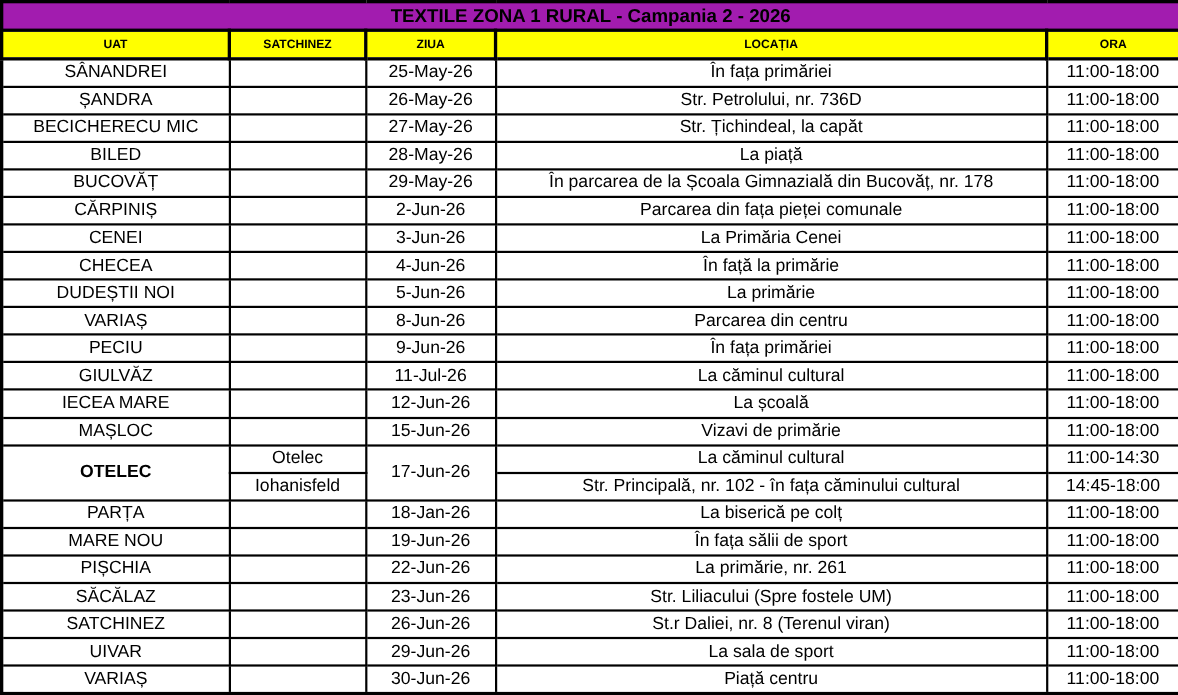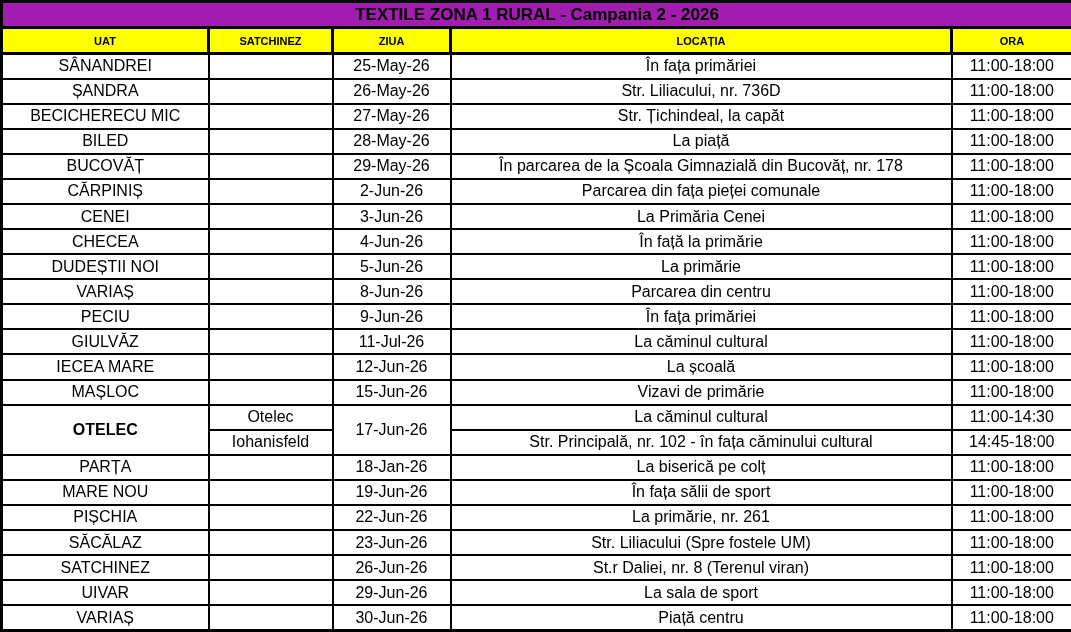--- a/index.html
+++ b/index.html
@@ -71,21 +71,21 @@
           <td>SÂNANDREI</td>
           <td></td>
           <td>25-May-26</td>
           <td>În fața primăriei</td>
           <td>11:00-18:00</td>
         </tr>
         <tr>
           <td>ȘANDRA</td>
           <td></td>
           <td>26-May-26</td>
-          <td>Str. Liliacului, nr. 736D</td>
+          <td>Str. Petrolului, nr. 736D</td>
           <td>11:00-18:00</td>
         </tr>
         <tr>
           <td>BECICHERECU MIC</td>
           <td></td>
           <td>27-May-26</td>
           <td>Str. Țichindeal, la capăt</td>
           <td>11:00-18:00</td>
         </tr>
         <tr>

